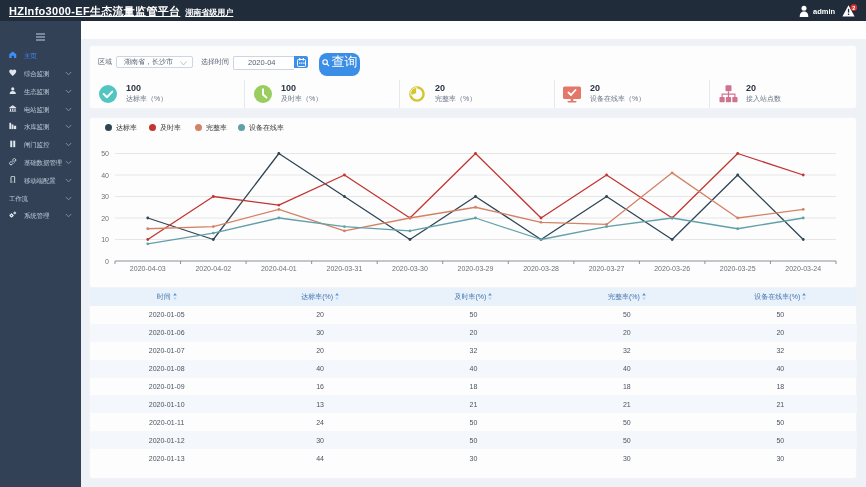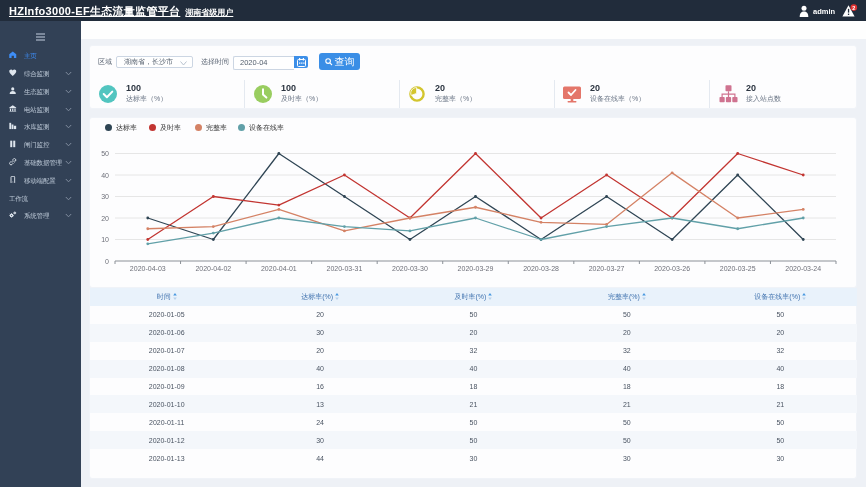--- a/index.html
+++ b/index.html
@@ -14,23 +14,23 @@
 
 #side { left:0; top:21px; width:81px; height:466px; background:#324156; }
 .mi { position:absolute; left:0; width:81px; height:17.7px; color:#bfcbd9; font-size:6.5px; }
 .mi .txt { position:absolute; left:24px; top:5px; line-height:7px; letter-spacing:-0.2px; }
 .mi .chev { position:absolute; left:65px; top:4px; }
 .mi svg.ic { position:absolute; left:9px; top:4px; }
 
 .card { position:absolute; background:#fdfdfe; border:1px solid #f0f3f8; border-radius:3px; }
 label.flabel { color:#5a6472; font-size:7px; line-height:7px; display:block; }
 .selbox { position:absolute; left:116px; top:55.5px; width:77px; height:12.5px; border:1px solid #ccd6e3; border-radius:2px; background:#fff; color:#55606e; font-size:7px; line-height:10.5px; padding-left:7px; }
-.inputbox { position:absolute; left:233px; top:55.5px; width:61px; height:14px; border:1px solid #ccd6e3; border-right:none; border-radius:2px 0 0 2px; background:#fff; color:#55606e; font-size:7.5px; line-height:11px; padding-left:6px; }
+.inputbox { position:absolute; left:233px; top:55.5px; width:61px; height:14px; border:1px solid #ccd6e3; border-right:none; border-radius:2px 0 0 2px; background:#fff; color:#55606e; font-size:7.5px; line-height:11px; padding-left:14px; }
 .calbtn { position:absolute; left:294px; top:55.5px; width:13.5px; height:12.5px; background:#3d8fe8; border-radius:0 2px 2px 0; }
-.querybtn { position:absolute; left:319px; top:53px; width:41px; height:17px; background:#3a8ee6; border-radius:3px; color:#fff; font-size:10px; text-align:center; line-height:17px; }
+.querybtn { position:absolute; left:319px; top:53px; width:41px; height:23px; background:#3a8ee6; border-radius:8px; color:#fff; font-size:13px; text-align:center; line-height:17px; }
 
 .stat { position:absolute; top:84px; height:28px; }
 .stat .num { position:absolute; top:0px; font-size:9px; font-weight:bold; color:#2b3440; line-height:8px; }
 .stat .lbl { position:absolute; top:11px; font-size:7px; color:#6a7585; white-space:nowrap; line-height:7px; }
 .sep { position:absolute; top:80px; width:1px; height:28px; background:#e4e9f0; }
 
 .lg { position:absolute; top:124px; height:10px; font-size:7px; color:#333; line-height:8px; }
 .lg .dot { display:inline-block; width:7px; height:7px; border-radius:50%; margin-right:4px; vertical-align:-1px; }
 
 table#tb { position:absolute; left:90px; top:288px; width:767px; border-collapse:collapse; font-size:7px; color:#4a5462; table-layout:fixed; }

